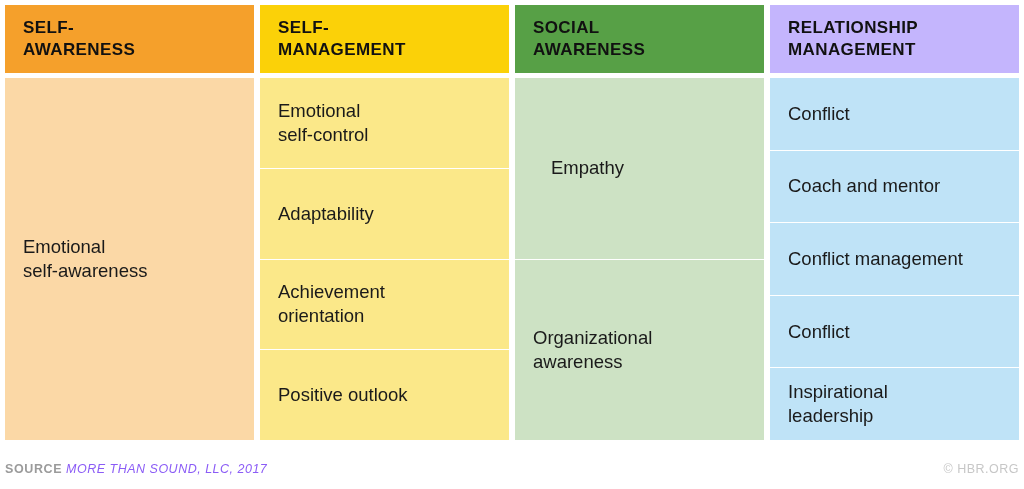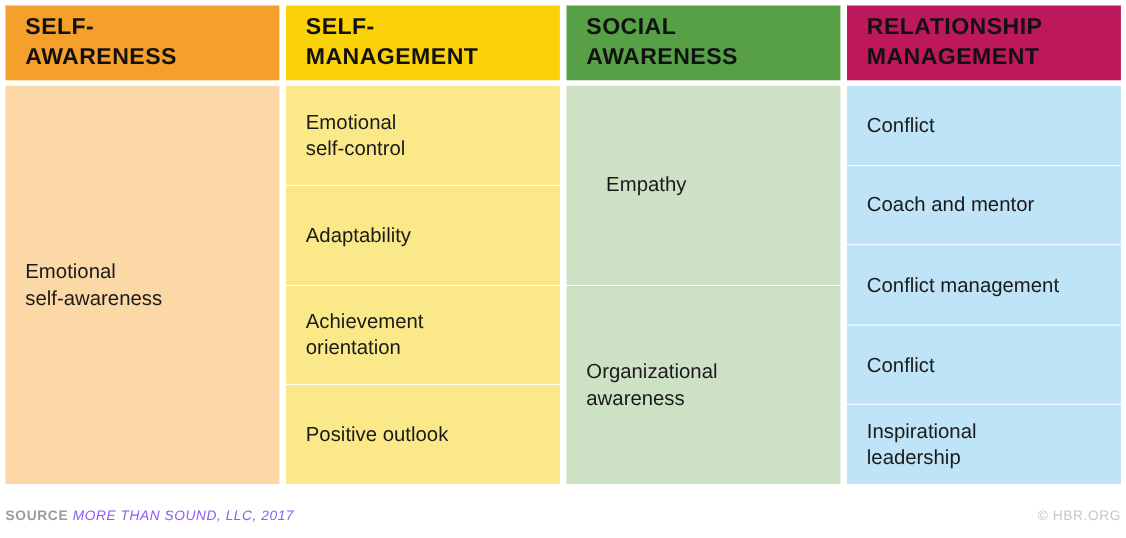--- a/index.html
+++ b/index.html
@@ -37,21 +37,21 @@
   .col-header {
     height: 68px;
     flex: 0 0 68px;
     box-sizing: border-box;
     display: flex;
     flex-direction: column;
     justify-content: center;
     padding: 0 18px;
     color: #111111;
     font-weight: bold;
-    font-size: 21px;
+    font-size: 17px;
     line-height: 1.28;
     letter-spacing: 0.4px;
     text-transform: uppercase;
   }
   .col-header span { display: block; white-space: nowrap; }
   .cells {
     display: flex;
     flex-direction: column;
     flex: 1 1 auto;
     gap: 1px;
@@ -70,21 +70,21 @@
   }
   .cell .cell-text { display: block; }
 
   
   .c1 .col-header { background: #F5A02B; }
   .c1 .cell       { background: #FBD8A6; }
   .c2 .col-header { background: #FBD108; }
   .c2 .cell       { background: #FBE889; }
   .c3 .col-header { background: #57A046; }
   .c3 .cell       { background: #CDE2C4; }
-  .c4 .col-header { background: #be185d; justify-content: center; }
+  .c4 .col-header { background: #c4b5fd; justify-content: center; }
   .c4 .cell       { background: #BFE3F7; }
 
   .footer {
     position: absolute;
     left: 5px;
     right: 5px;
     bottom: 10px;
     height: 20px;
     display: flex;
     align-items: center;

